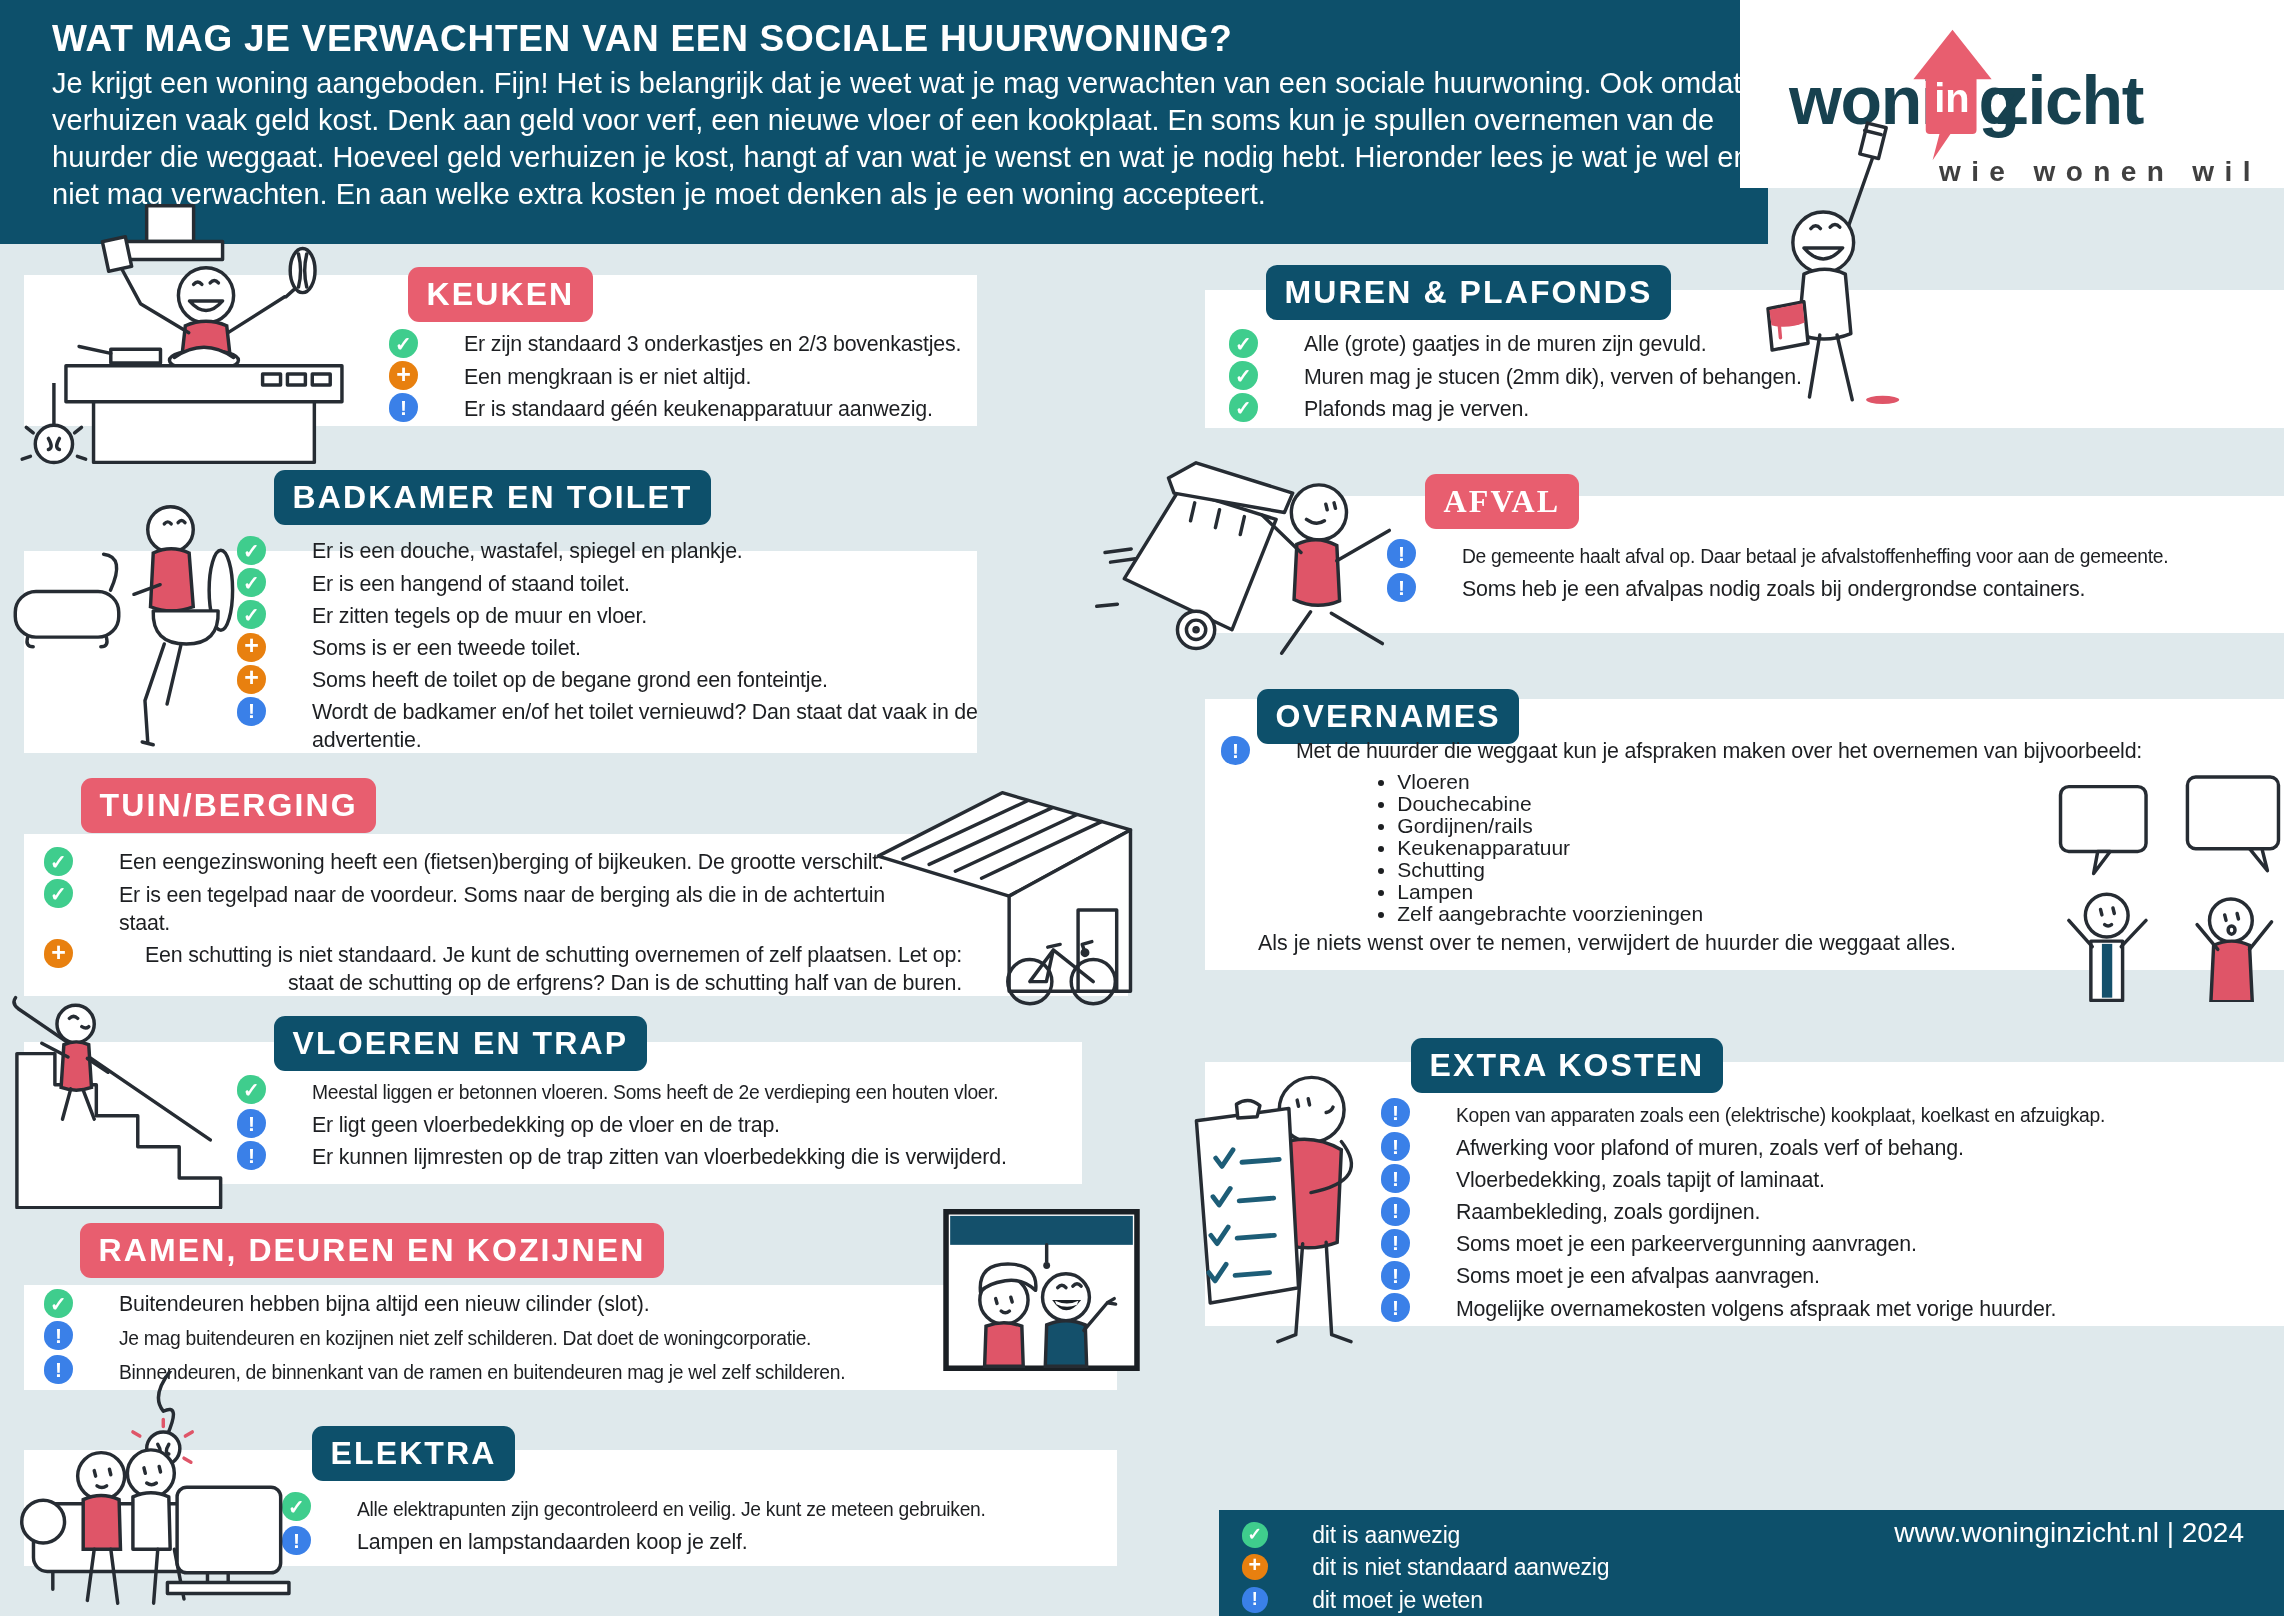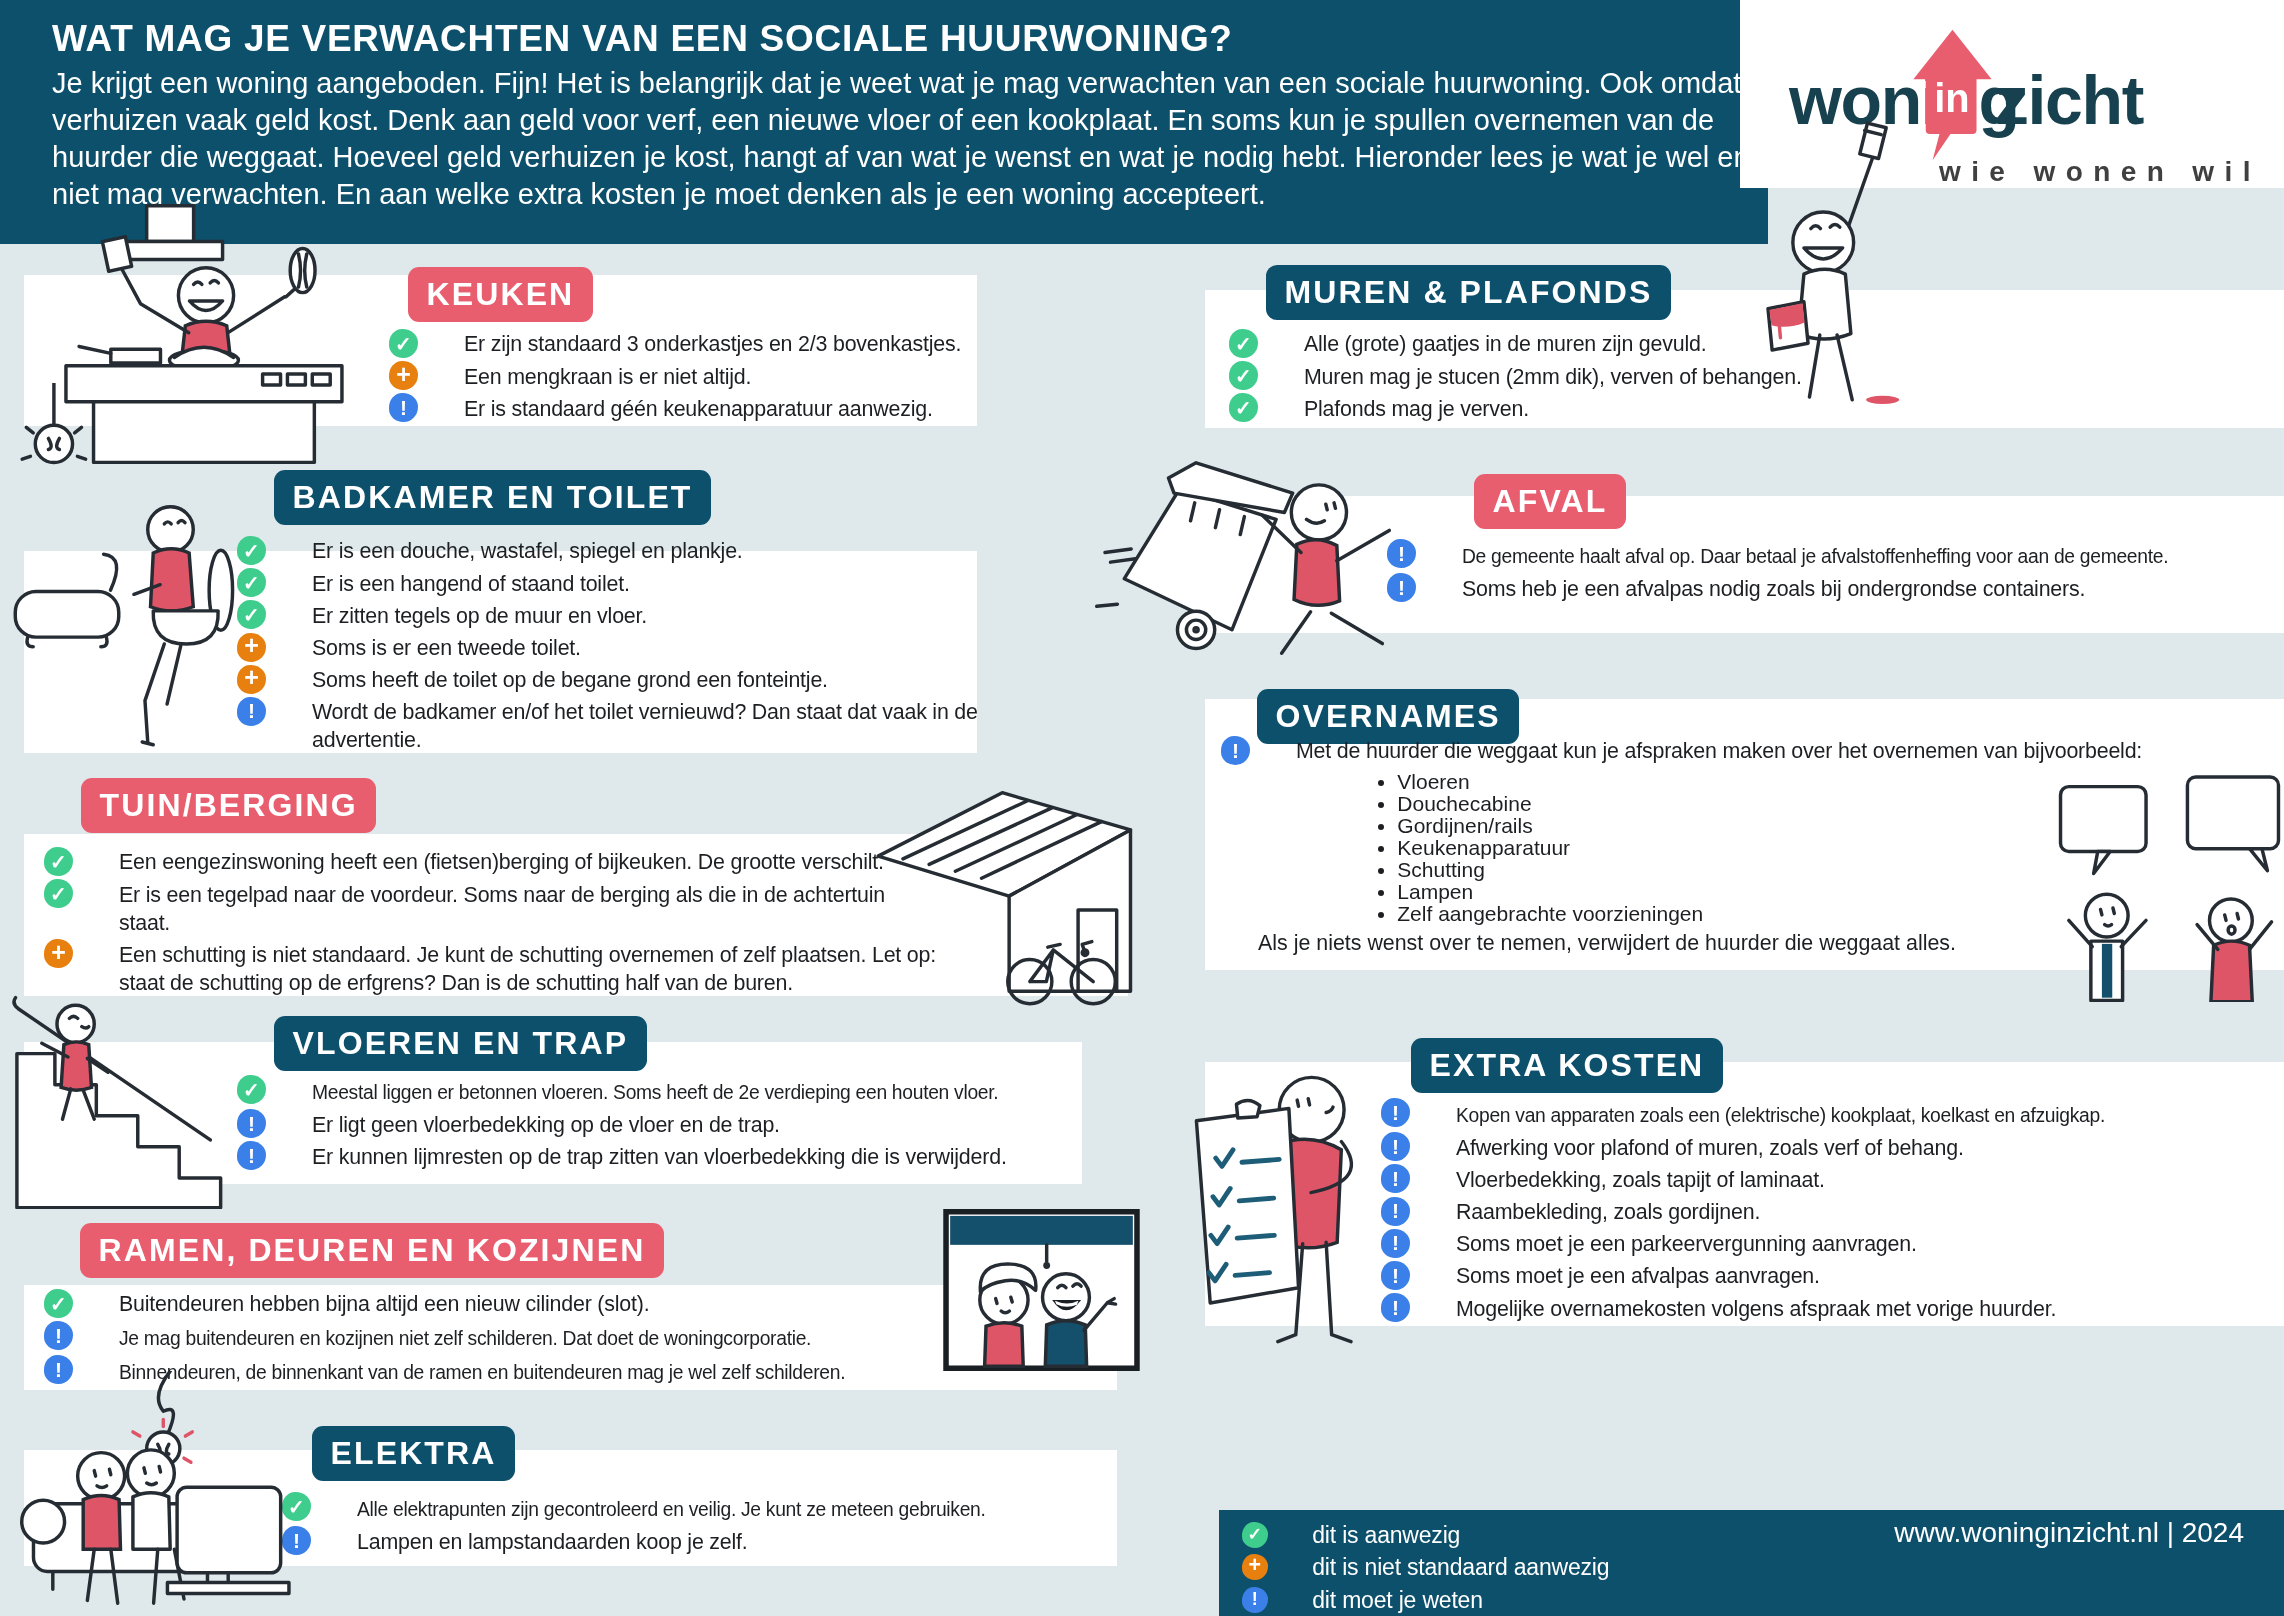--- a/index.html
+++ b/index.html
@@ -92,21 +92,21 @@
   <div class="panel" style="left:1205px;top:699px;width:1079px;height:271px;"></div>
   <div class="panel" style="left:24px;top:834px;width:1104px;height:162px;"></div>
   <div class="panel" style="left:24px;top:1042px;width:1058px;height:142px;"></div>
   <div class="panel" style="left:1205px;top:1062px;width:1079px;height:264px;"></div>
   <div class="panel" style="left:24px;top:1285px;width:1093px;height:105px;"></div>
   <div class="panel" style="left:24px;top:1450px;width:1093px;height:116px;"></div>
 
   <div class="badge pink" style="left:408px;top:267px;">KEUKEN</div>
   <div class="badge teal" style="left:1266px;top:265px;">MUREN &amp; PLAFONDS</div>
   <div class="badge teal" style="left:274px;top:470px;">BADKAMER EN TOILET</div>
-  <div class="badge pink" style="left:1474px;top:474px;">AFVAL</div>
+  <div class="badge pink" style="left:1425px;top:474px;font-family:Liberation Serif, serif;">AFVAL</div>
   <div class="badge teal" style="left:1257px;top:689px;">OVERNAMES</div>
   <div class="badge pink" style="left:81px;top:778px;">TUIN/BERGING</div>
   <div class="badge teal" style="left:274px;top:1016px;">VLOEREN EN TRAP</div>
   <div class="badge teal" style="left:1411px;top:1038px;">EXTRA KOSTEN</div>
   <div class="badge pink" style="left:80px;top:1223px;">RAMEN, DEUREN EN KOZIJNEN</div>
   <div class="badge teal" style="left:312px;top:1426px;text-align:right;">ELEKTRA</div>
 
   <div class="list" style="left:389px;top:329px;">
     <div class="row">
         <span class="dot check"></span>
@@ -196,21 +196,21 @@
     <div class="row">
         <span class="dot check"></span>
         <span class="row-text">Een eengezinswoning heeft een (fietsen)berging of bijkeuken. De grootte verschilt.</span>
       </div>
     <div class="row">
         <span class="dot check"></span>
         <span class="row-text wrap" style="width:801px;">Er is een tegelpad naar de voordeur. Soms naar de berging als die in de achtertuin staat.</span>
       </div>
     <div class="row">
         <span class="dot plus"></span>
-        <span class="row-text wrap" style="width:843px;">Een schutting is niet standaard. Je kunt de schutting overnemen of zelf plaatsen. Let op: staat de schutting op de erfgrens? Dan is de schutting half van de buren.</span>
+        <span class="row-text wrap" style="width:843px;text-align:right;">Een schutting is niet standaard. Je kunt de schutting overnemen of zelf plaatsen. Let op: staat de schutting op de erfgrens? Dan is de schutting half van de buren.</span>
       </div>
   </div>
 
   <div class="list" style="left:237px;top:1075px;">
     <div class="row">
         <span class="dot check"></span>
         <span class="row-text small">Meestal liggen er betonnen vloeren. Soms heeft de 2e verdieping een houten vloer.</span>
       </div>
     <div class="row">
         <span class="dot info"></span>

